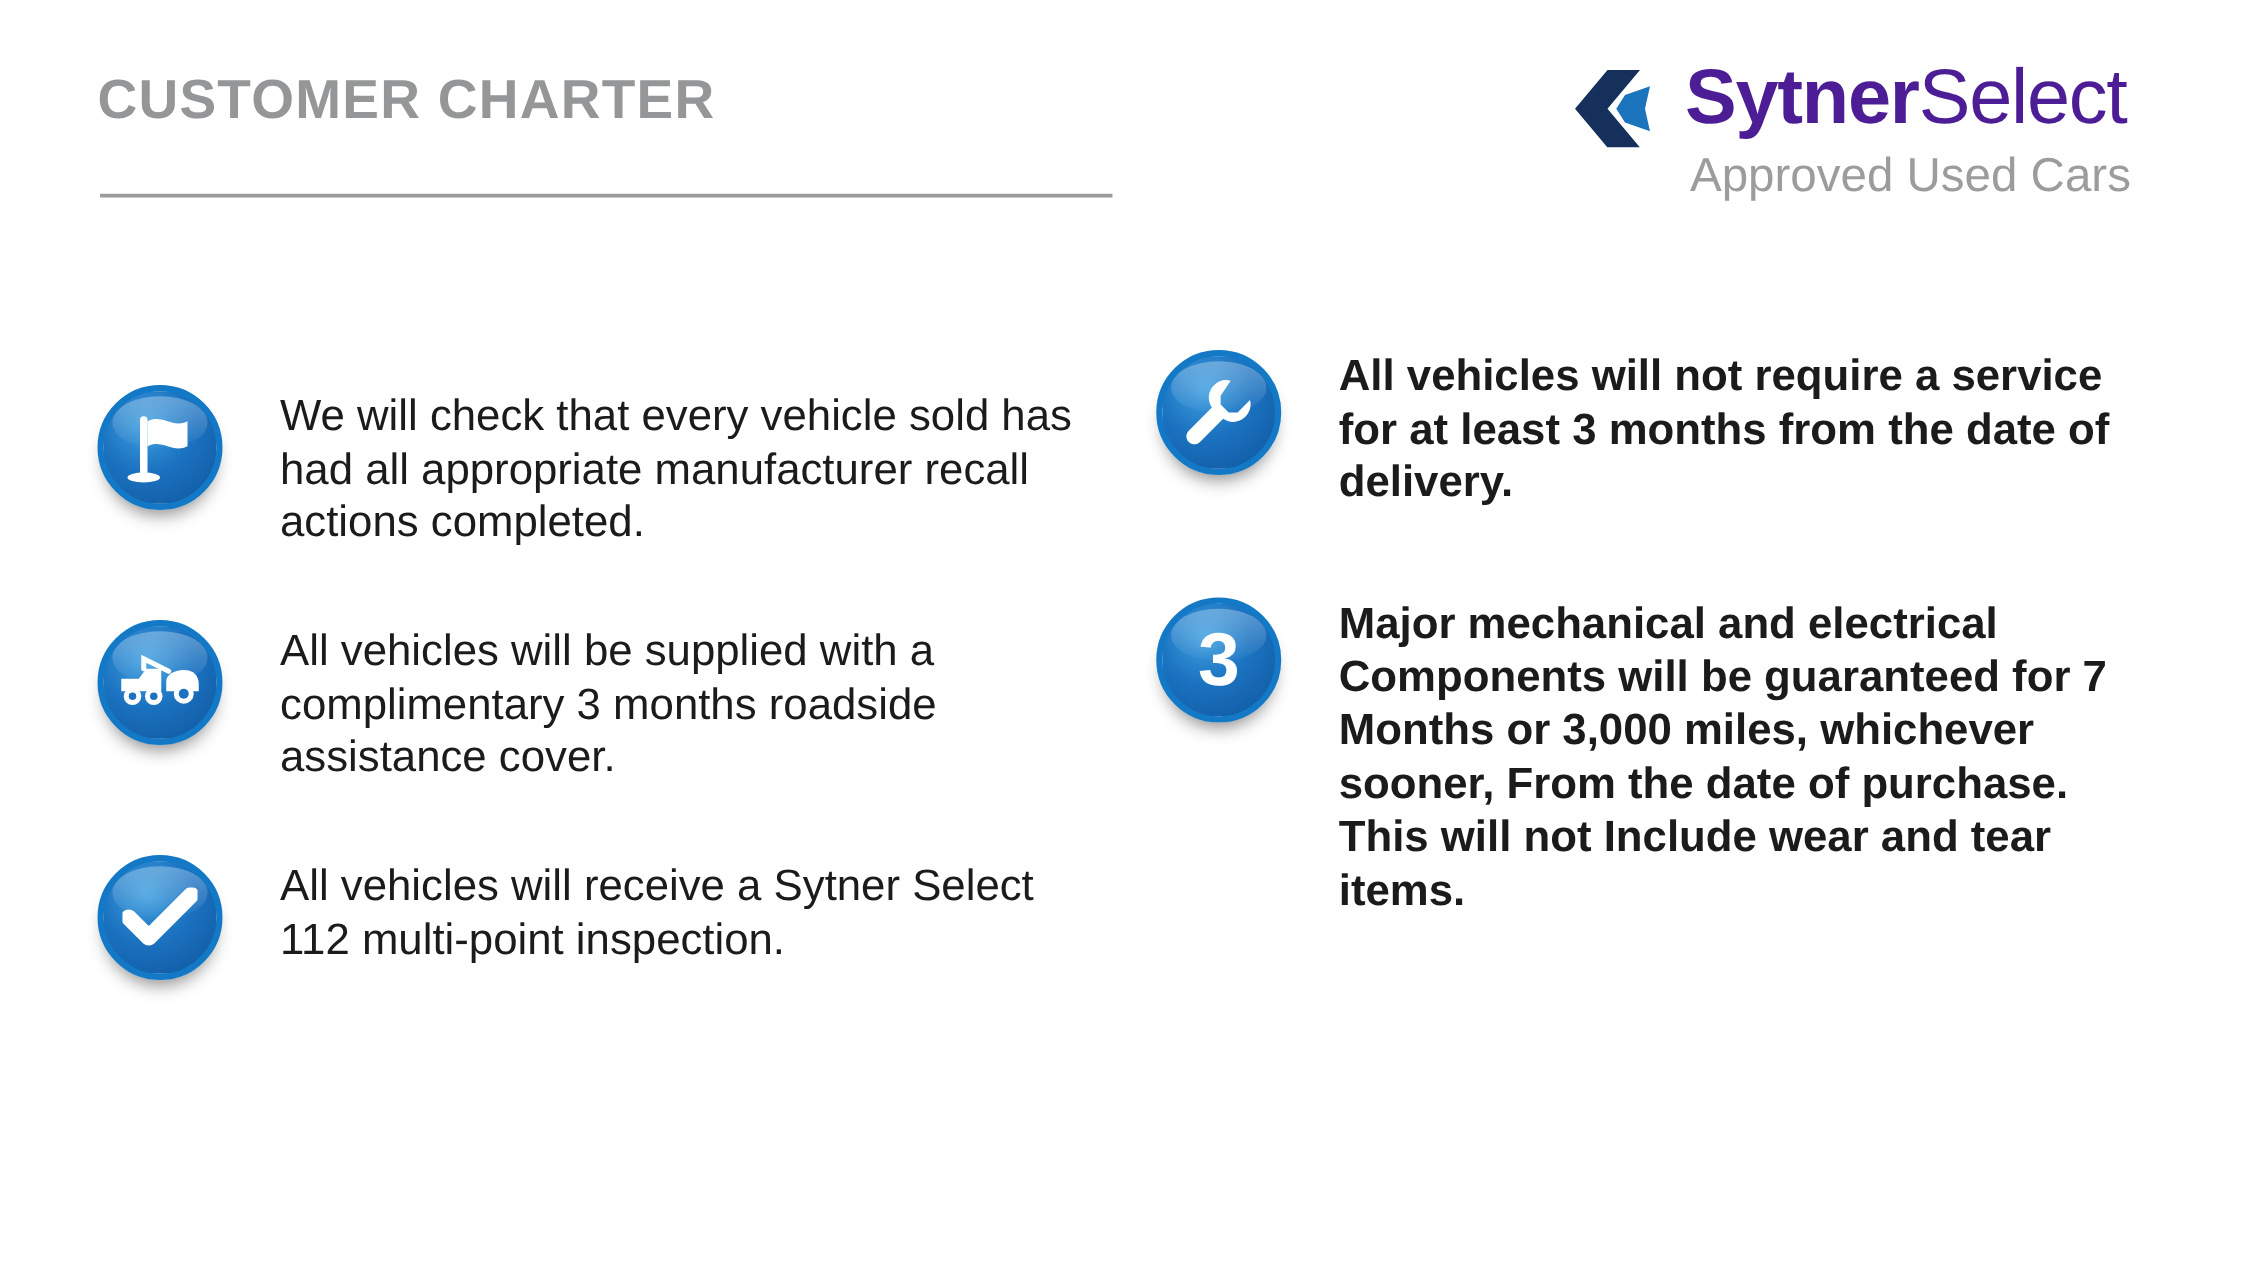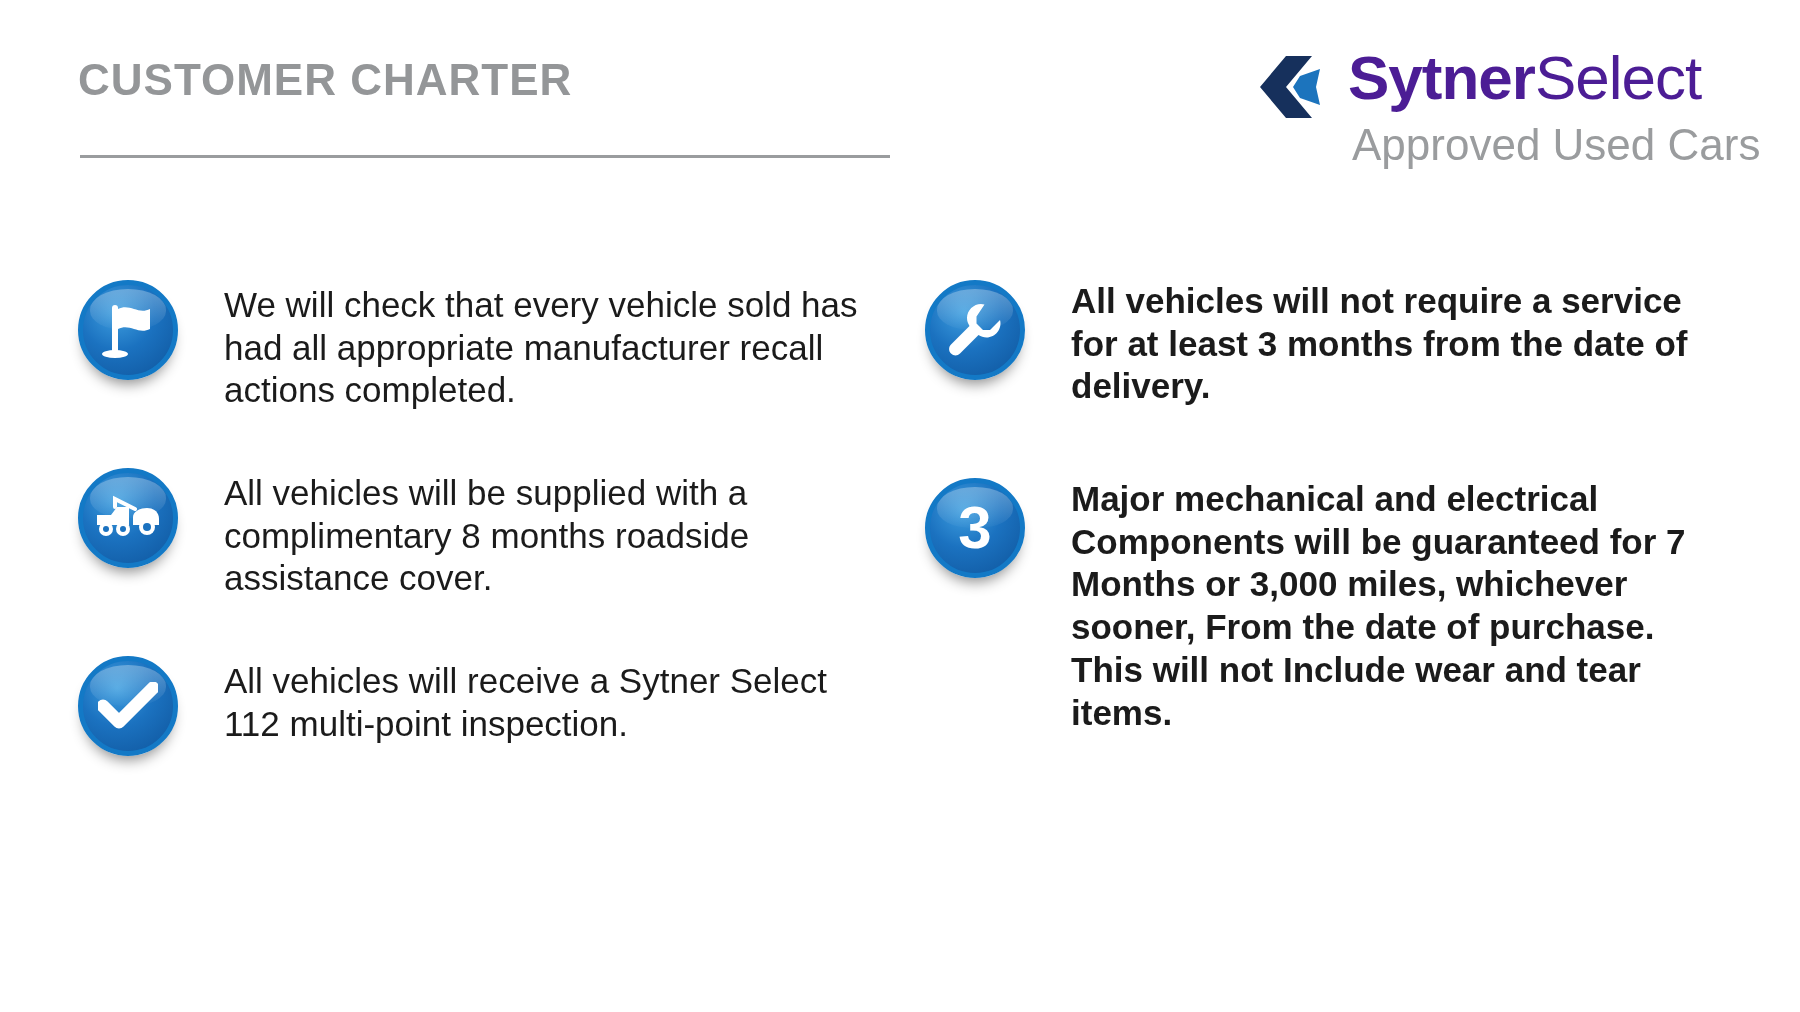--- a/index.html
+++ b/index.html
@@ -65,33 +65,33 @@
     color: #4c1d95;
     white-space: nowrap;
     letter-spacing: -1px;
   }
   .logo-wordmark .sytner { font-weight: bold; }
   .logo-wordmark .select { font-weight: normal; }
   .logo-sub {
     position: absolute;
     left: 92px;
     top: 82px;
-    font-size: 44px;
+    font-size: 38px;
     color: #9a9c9e;
     letter-spacing: 0px;
     white-space: nowrap;
     text-align: center;
   }
 
   
   .col {
     position: absolute;
     top: 280px;
   }
-  .col-left  { left: 78px;  width: 790px; }
+  .col-left  { left: 78px;  width: 790px; margin-top: 28px; }
   .col-right { left: 925px; width: 790px; }
 
   .item {
     position: relative;
     display: flex;
     align-items: flex-start;
     margin-bottom: 56px;
   }
   .item-icon {
     flex: 0 0 auto;
@@ -194,21 +194,21 @@
           <circle cx="11" cy="34" r="7" fill="#ffffff"></circle>
           <circle cx="11" cy="34" r="3" fill="#1b72c0"></circle>
           <circle cx="28" cy="34" r="7" fill="#ffffff"></circle>
           <circle cx="28" cy="34" r="3" fill="#1b72c0"></circle>
           <path d="M38 30 L38 22 C38 17, 44 13, 52 13 C60 13, 64 18, 64 24 L64 30 Z" fill="#ffffff"></path>
           <circle cx="52" cy="32" r="8" fill="#ffffff"></circle>
           <circle cx="52" cy="32" r="4" fill="#1b72c0"></circle>
         </svg>
       </div>
     </div>
-    <div class="item-text">All vehicles will be supplied with a complimentary 8 months roadside assistance cover.</div>
+    <div class="item-text">All vehicles will be supplied with a complimentary 3 months roadside assistance cover.</div>
   </div>
 
   <div class="item">
     <div class="item-icon">
       <div class="badge">
         <svg width="60" height="48" viewBox="0 0 60 48">
           <path d="M5 24 L21 40 L55 6" stroke="#ffffff" stroke-width="13" fill="none" stroke-linecap="round" stroke-linejoin="round"></path>
         </svg>
       </div>
     </div>

